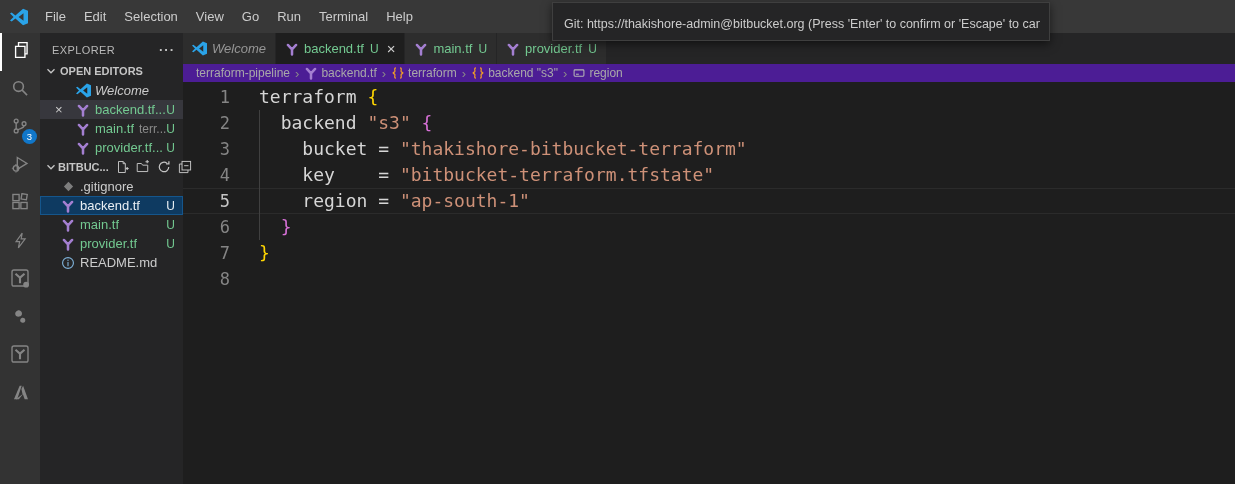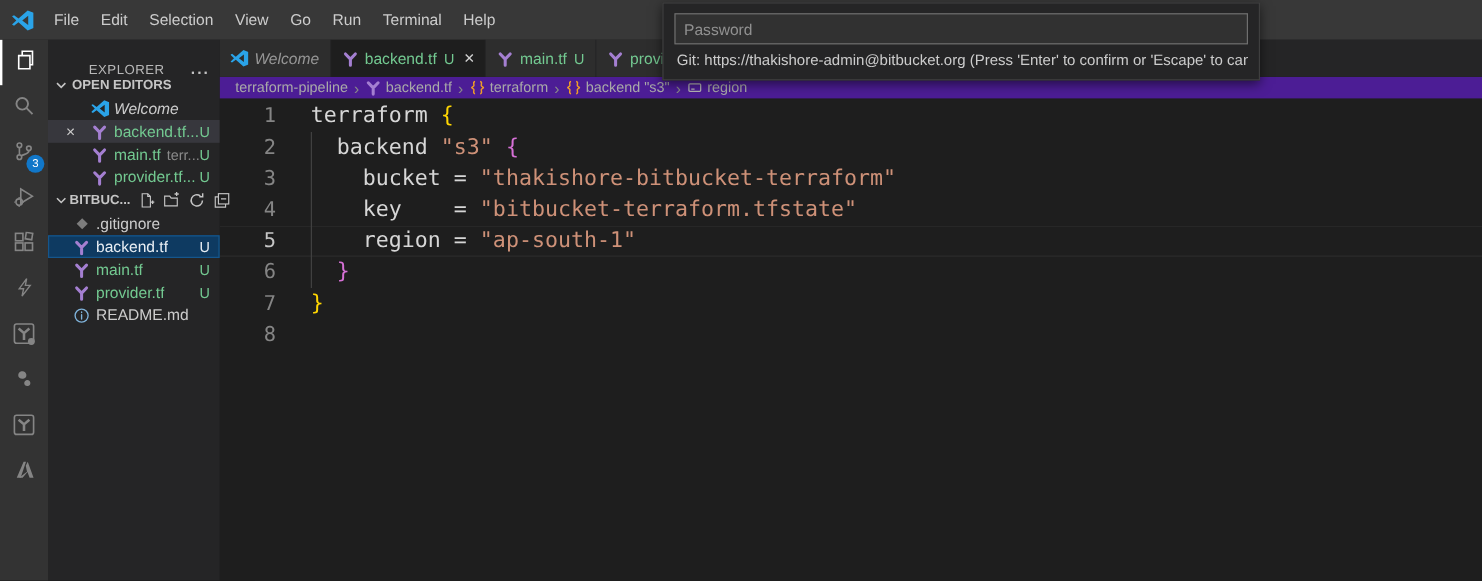--- a/index.html
+++ b/index.html
@@ -18,21 +18,21 @@
   .activitybar { position:absolute; left:0; top:33px; width:40px; bottom:0; background:#333333; z-index:4; }
   .ab-item { position:relative; width:40px; height:38px; display:flex; align-items:center;
              justify-content:center; color:#858585; }
   .ab-item.active { color:#ffffff; border-left:2px solid #ffffff; }
   .ab-badge { position:absolute; right:3px; bottom:3px; min-width:15px; height:15px; border-radius:50%;
               background:#1177c9; color:#ffffff; font-size:9.5px; line-height:15px; text-align:center; }
 
   
   .sidebar { position:absolute; left:40px; top:33px; width:143px; bottom:0; background:#252526;
              font-size:13px; z-index:4; }
-  .sb-title { height:28px; display:flex; padding:20px 8px 0 12px;margin-left:22px; }
+  .sb-title { height:28px; display:flex; align-items:center; padding:5px 8px 0 12px; }
   .sb-title-label { font-size:11px; color:#b8b8b8; letter-spacing:.4px; flex:1; }
   .sb-more { color:#c5c5c5; font-size:13px; font-weight:bold; letter-spacing:1px; cursor:pointer; }
   .sec-header { height:20px; display:flex; align-items:center; font-size:11px; font-weight:bold;
                 color:#c5c5c5; padding-left:4px;text-align:center; }
   .sec-header .chev { width:16px; height:14px; color:#c5c5c5; display:inline-flex; }
   .sec-actions { display:flex; gap:7px; margin-left:6px; color:#c5c5c5; align-items:center; }
   .sec-actions span { display:inline-flex; cursor:pointer; }
   .row { position:relative; height:19px; display:flex; align-items:center; padding-left:35px; cursor:pointer; }
   .row .close { position:absolute; left:15px; top:0; line-height:19px; color:#cccccc; font-size:13px; }
   .row .ficon { display:inline-flex; width:16px; justify-content:center; margin-right:4px; flex:none; }
@@ -412,17 +412,16 @@
       <div class="cl"><span class="ln">2</span><span class="lt"><span class="tok-ident">  backend </span><span class="tok-string">"s3"</span><span class="tok-ident"> </span><span class="tok-b2">{</span></span></div>
       <div class="cl"><span class="ln">3</span><span class="lt"><span class="tok-ident">    bucket = </span><span class="tok-string">"thakishore-bitbucket-terraform"</span></span></div>
       <div class="cl"><span class="ln">4</span><span class="lt"><span class="tok-ident">    key    = </span><span class="tok-string">"bitbucket-terraform.tfstate"</span></span></div>
       <div class="cl activeline"><span class="ln">5</span><span class="lt"><span class="tok-ident">    region = </span><span class="tok-string">"ap-south-1"</span></span></div>
       <div class="cl"><span class="ln">6</span><span class="lt"><span class="tok-ident">  </span><span class="tok-b2">}</span></span></div>
       <div class="cl"><span class="ln">7</span><span class="lt"><span class="tok-b1">}</span></span></div>
       <div class="cl"><span class="ln">8</span><span class="lt"></span></div>
     </div>
 
   <div class="quickinput">
-    <input class="qi-input" type="text" value="" placeholder="Password" style="">
     <div class="qi-prompt">Git: https://thakishore-admin@bitbucket.org (Press 'Enter' to confirm or 'Escape' to cancel)</div>
   </div>
 
 </div>
 
 </body></html>

